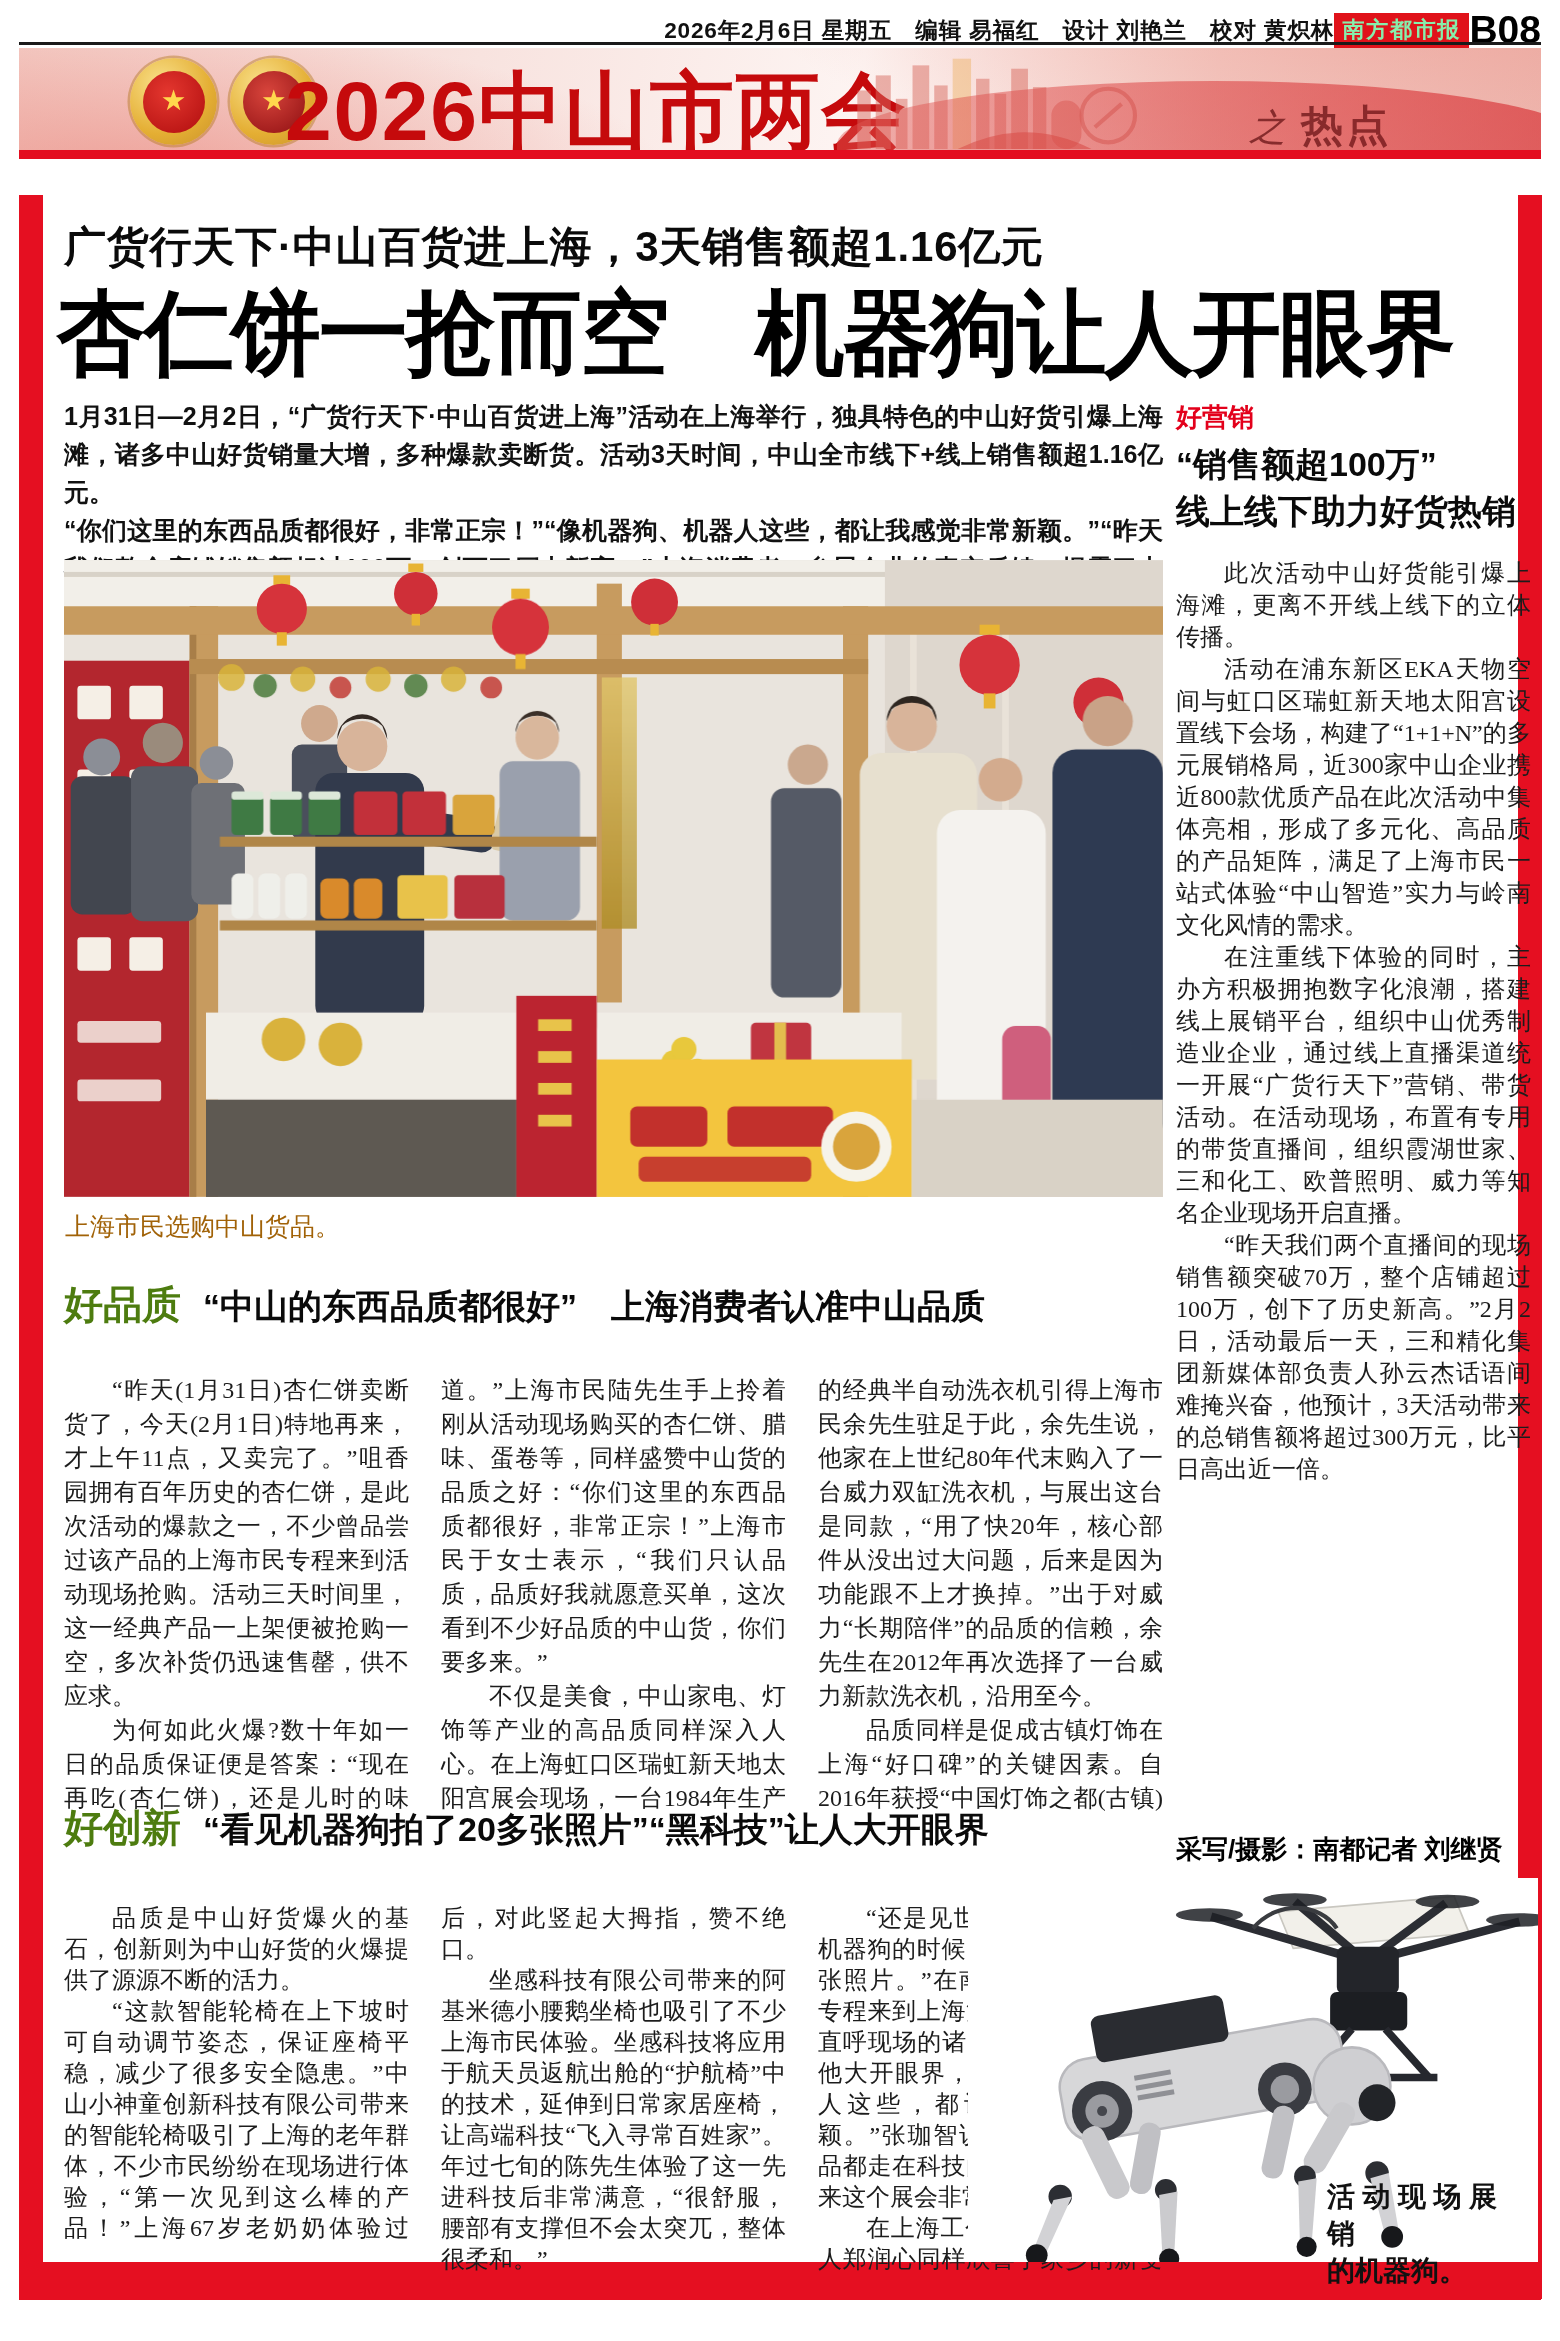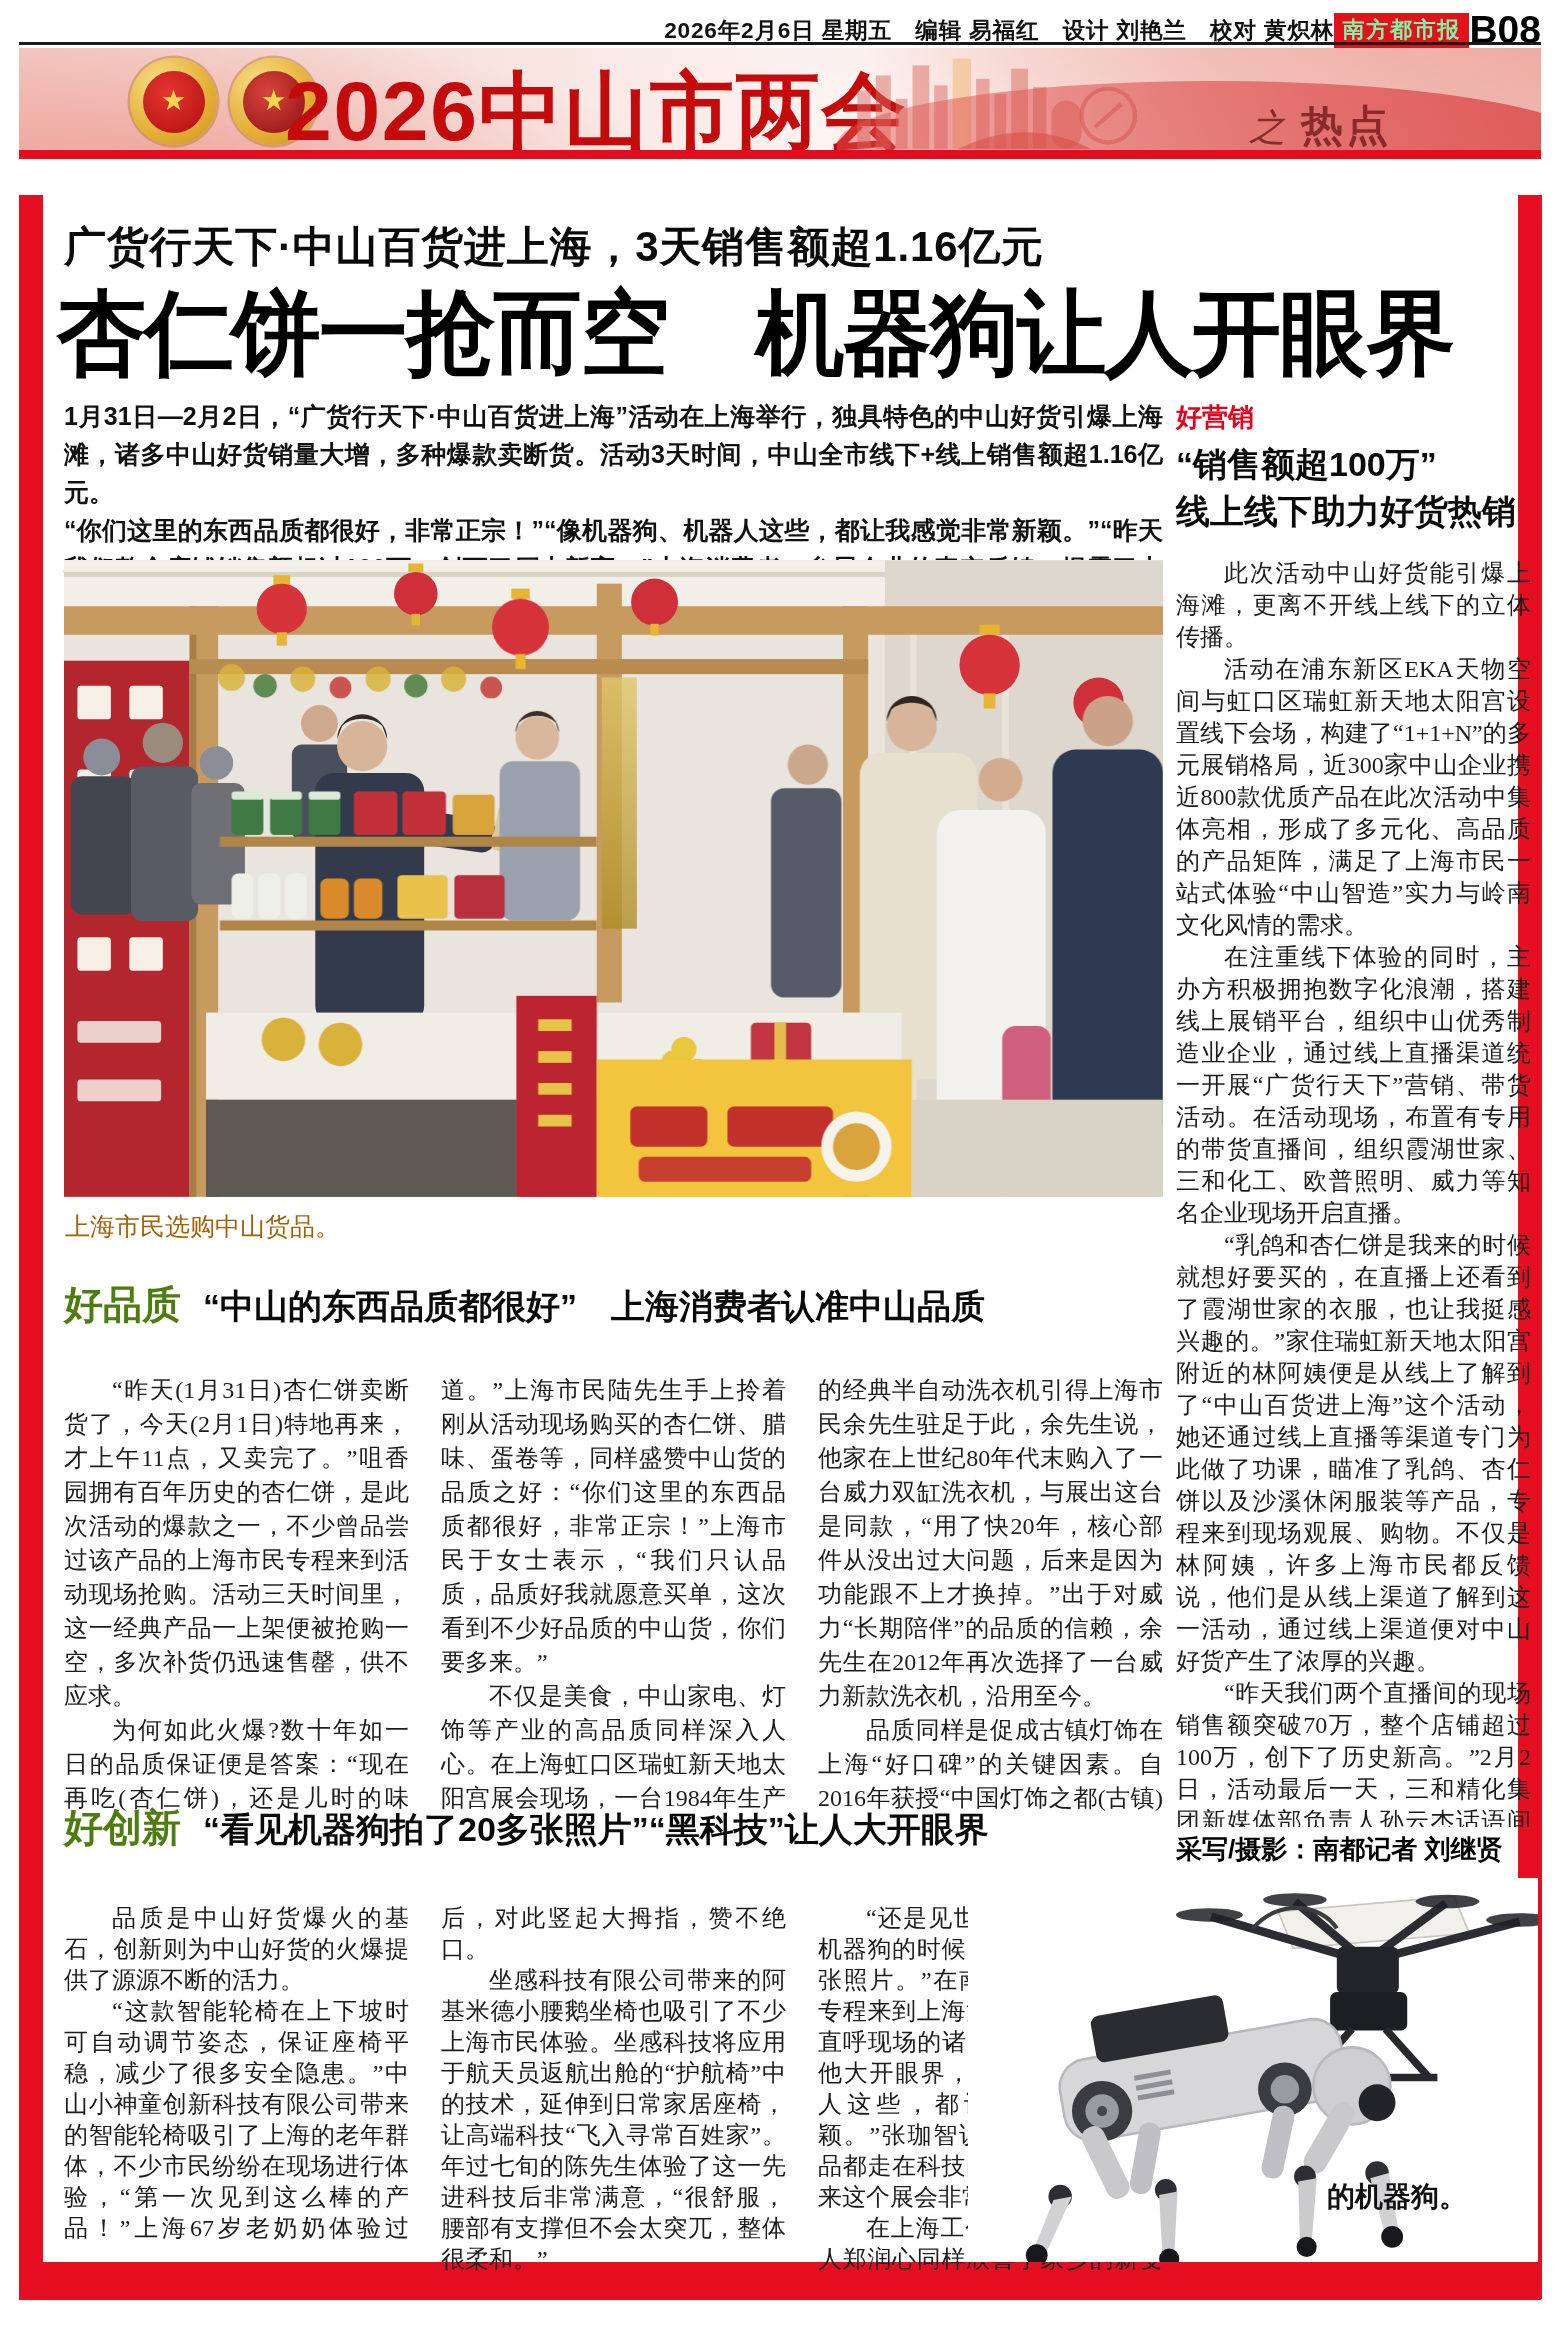--- a/index.html
+++ b/index.html
@@ -324,21 +324,20 @@
   <div class="sidebar">
     <div class="sb-tag sans">好营销</div>
     <div class="sb-title sans">
       <div>“销售额超100万”</div>
       <div>线上线下助力好货热销</div>
     </div>
     <div class="sb-body serif">
       <p>此次活动中山好货能引爆上海滩，更离不开线上线下的立体传播。</p>
       <p>活动在浦东新区EKA天物空间与虹口区瑞虹新天地太阳宫设置线下会场，构建了“1+1+N”的多元展销格局，近300家中山企业携近800款优质产品在此次活动中集体亮相，形成了多元化、高品质的产品矩阵，满足了上海市民一站式体验“中山智造”实力与岭南文化风情的需求。</p>
       <p>在注重线下体验的同时，主办方积极拥抱数字化浪潮，搭建线上展销平台，组织中山优秀制造业企业，通过线上直播渠道统一开展“广货行天下”营销、带货活动。在活动现场，布置有专用的带货直播间，组织霞湖世家、三和化工、欧普照明、威力等知名企业现场开启直播。</p>
-      <p>“乳鸽和杏仁饼是我来的时候就想好要买的，在直播上还看到了霞湖世家的衣服，也让我挺感兴趣的。”家住瑞虹新天地太阳宫附近的林阿姨便是从线上了解到了“中山百货进上海”这个活动，她还通过线上直播等渠道专门为此做了功课，瞄准了乳鸽、杏仁饼以及沙溪休闲服装等产品，专程来到现场观展、购物。不仅是林阿姨，许多上海市民都反馈说，他们是从线上渠道了解到这一活动，通过线上渠道便对中山好货产生了浓厚的兴趣。</p>
       <p>“昨天我们两个直播间的现场销售额突破70万，整个店铺超过100万，创下了历史新高。”2月2日，活动最后一天，三和精化集团新媒体部负责人孙云杰话语间难掩兴奋，他预计，3天活动带来的总销售额将超过300万元，比平日高出近一倍。</p>
 
     </div>
     <div class="sb-byline sans">采写/摄影：南都记者 刘继贤</div>
   </div>
 
   <div class="dog-photo">
     <svg width="570" height="384" viewBox="0 0 680 458">
 
       <g transform="translate(250,0)">
@@ -395,18 +394,19 @@
           <polygon points="92,264 114,260 82,330 68,324" fill="#d2d2d5"></polygon>
           <circle cx="72" cy="330" r="13" fill="#17181b"></circle>
           <rect x="196" y="172" width="26" height="86" rx="12" fill="#c0c0c4" transform="rotate(10 209 172)"></rect>
           <circle cx="226" cy="252" r="13" fill="#2c2e33"></circle>
           <polygon points="218,258 240,254 236,330 222,332" fill="#cbcbce"></polygon>
           <circle cx="230" cy="334" r="12" fill="#17181b"></circle>
         </g>
       </g>
     </svg>
     <div class="dog-caption sans">
+      <div class="l1">活动现场展销</div>
       <div>的机器狗。</div>
     </div>
   </div>
 
 </div>
 
 
 </body></html>

